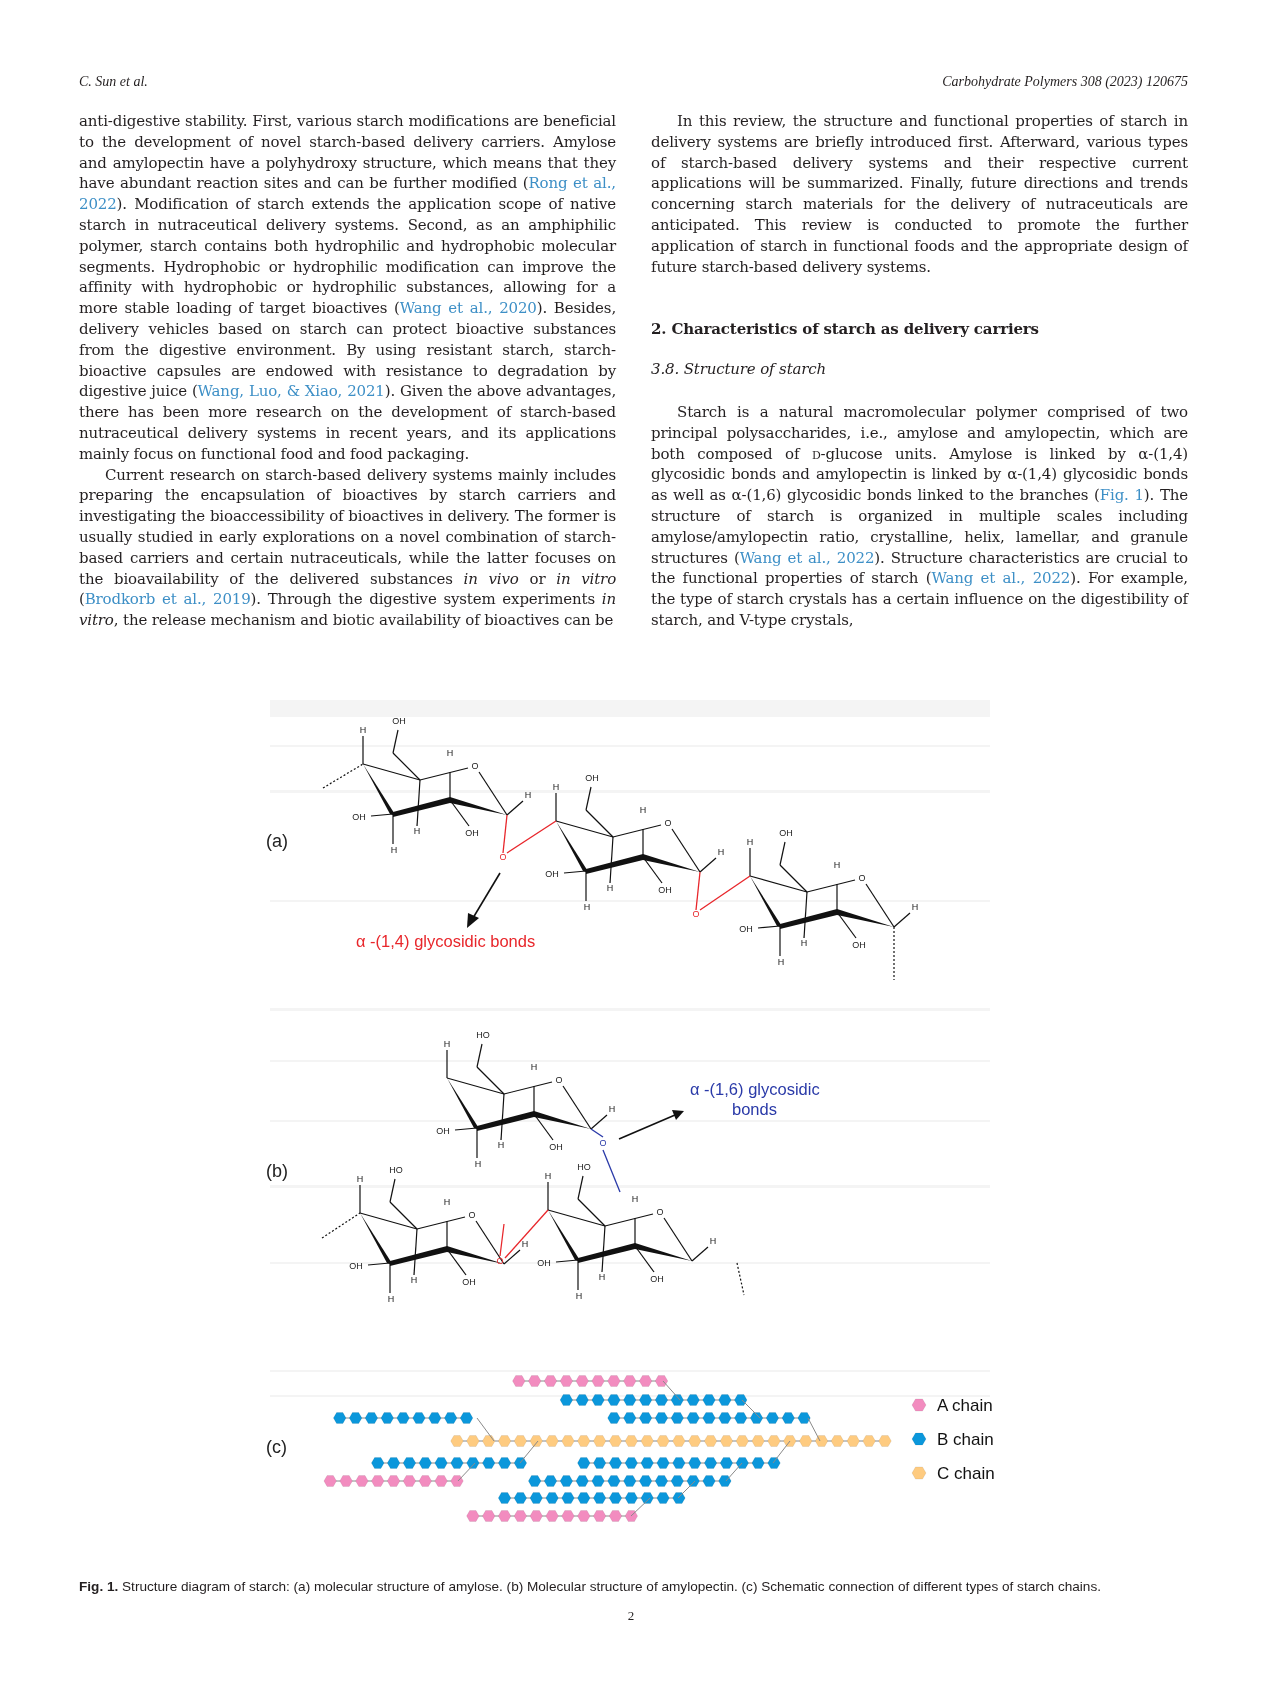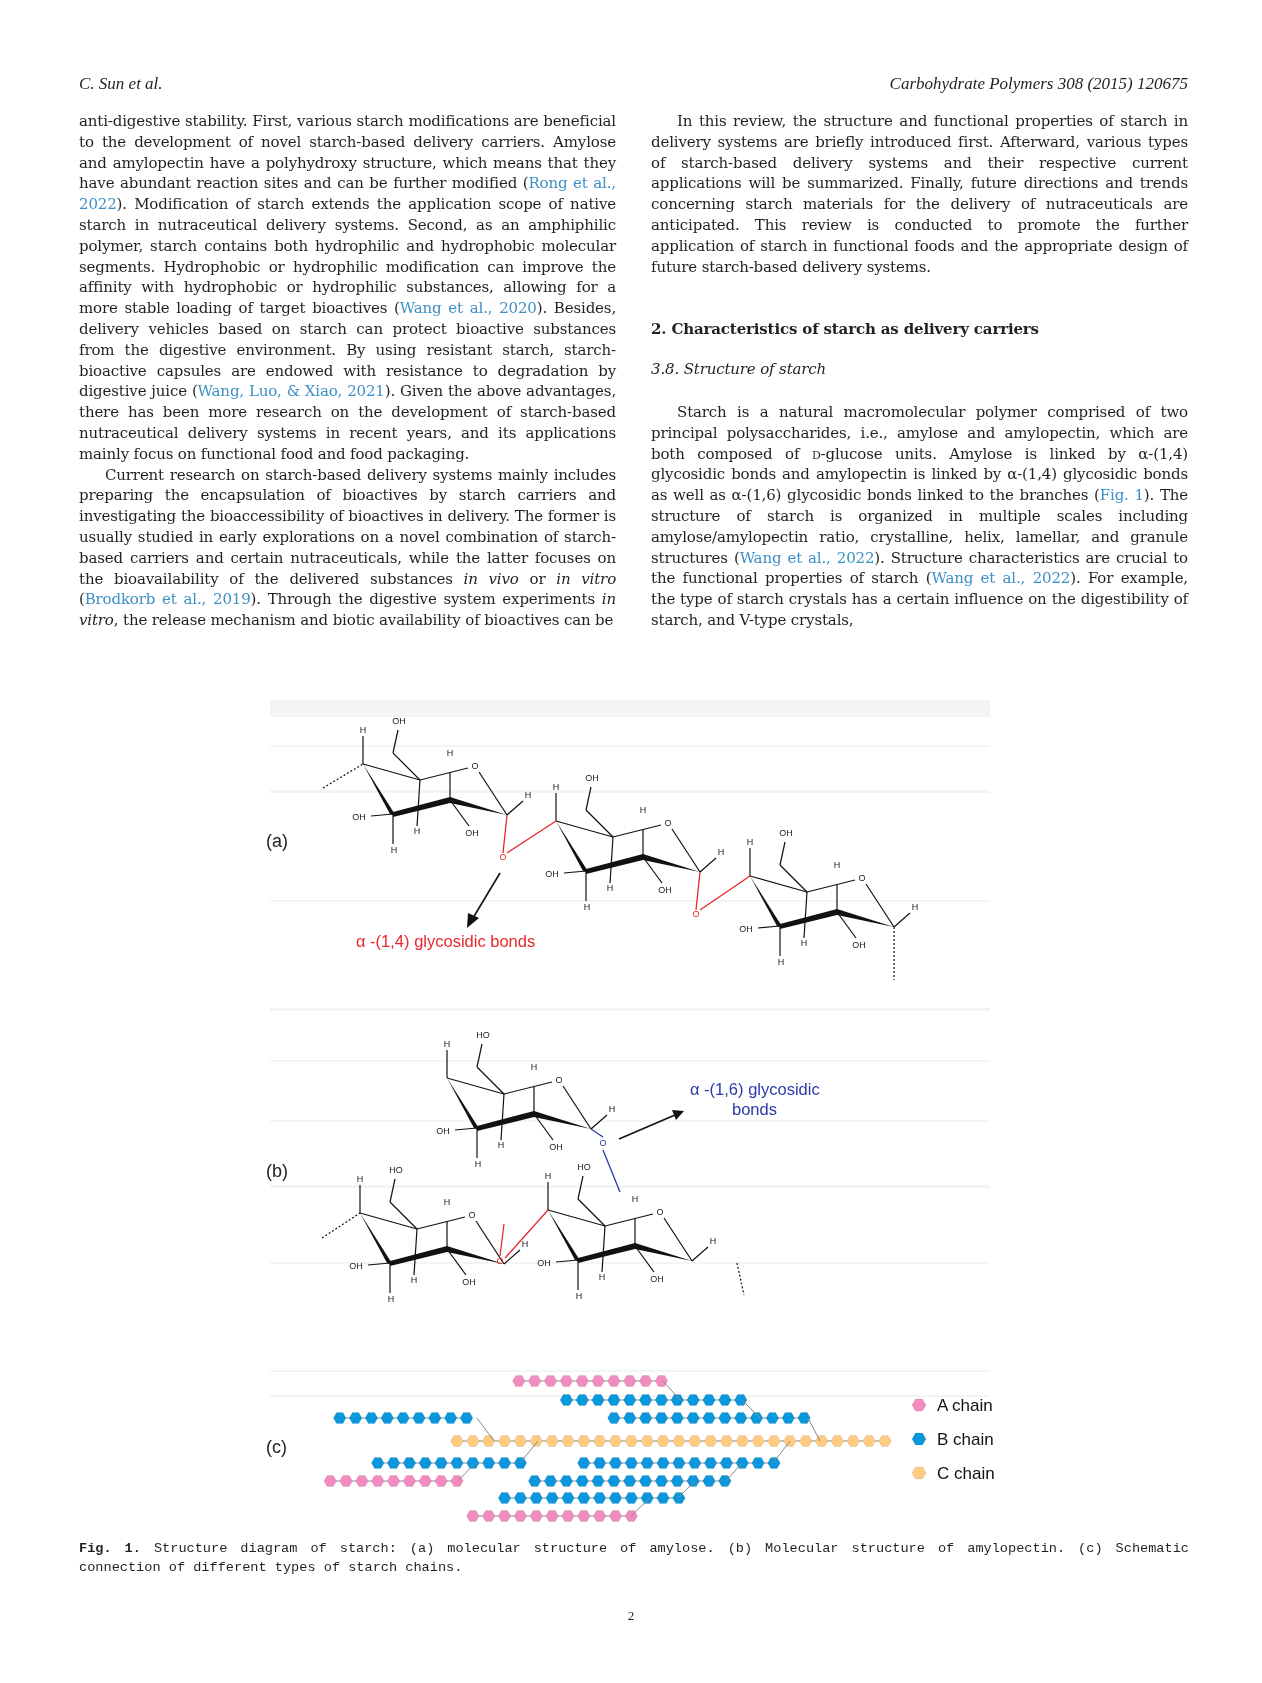--- a/index.html
+++ b/index.html
@@ -1,41 +1,41 @@
 <!DOCTYPE html>
 <html><head>
 <meta charset="utf-8">
 <style>
   html,body{margin:0;padding:0;background:#fff;}
   body{width:1262px;height:1683px;position:relative;overflow:hidden;font-family:"DejaVu Serif",serif;color:#231f20;}
-  .hdr{position:absolute;top:74px;font-family:"Liberation Serif",serif;font-style:italic;font-size:17px;}
+  .hdr{position:absolute;top:74px;font-family:"Liberation Serif",serif;font-style:italic;font-size:14px;}
   #hdr-left{left:79px;}
   #hdr-right{right:74px;}
   .col{position:absolute;top:111px;width:537px;font-size:15px;line-height:20.8px;text-align:justify;letter-spacing:-0.15px;}
   #col-left{left:79px;}
   #col-right{left:651px;}
   .col p{margin:0;}
   .indent{text-indent:26px;}
   .link{color:#3d8fc6;}
   .sec{font-weight:bold;margin-top:21px !important;margin-bottom:0 !important;}
   .subsec{font-style:italic;margin-top:19px !important;margin-bottom:22px !important;}
   .gap{height:21px;}
   em{}
   .sc{font-variant:small-caps;}
   #figure{position:absolute;left:0;top:680px;width:1262px;height:860px;}
-  #caption{position:absolute;left:79px;top:1539px;width:1110px;font-family:Liberation Mono, monospace;font-size:13.6px;line-height:19px;text-align:justify;}
+  #caption{position:absolute;left:79px;top:1577px;width:1110px;font-family:Liberation Sans, sans-serif;font-size:13.6px;line-height:19px;text-align:justify;}
   #caption b{font-weight:bold;}
   #page-num{position:absolute;left:0;width:1262px;top:1608px;text-align:center;font-family:"Liberation Serif",serif;font-size:13px;}
   svg text{font-family:"Liberation Sans",sans-serif;}
 </style>
 </head>
 <body>
 
 <div class="hdr" id="hdr-left">C. Sun et al.</div>
-<div class="hdr" id="hdr-right">Carbohydrate Polymers 308 (2015) 120675</div>
+<div class="hdr" id="hdr-right">Carbohydrate Polymers 308 (2023) 120675</div>
 
 <div class="col" id="col-left">
   <p><span>anti-digestive stability. First, various starch modifications are beneficial to the development of novel starch-based delivery carriers. Amylose and amylopectin have a polyhydroxy structure, which means that they have abundant reaction sites and can be further modified (</span><span class="link">Rong et al., 2022</span><span>). Modification of starch extends the application scope of native starch in nutraceutical delivery systems. Second, as an amphiphilic polymer, starch contains both hydrophilic and hydrophobic molecular segments. Hydrophobic or hydrophilic modification can improve the affinity with hydrophobic or hydrophilic substances, allowing for a more stable loading of target bioactives (</span><span class="link">Wang et al., 2020</span><span>). Besides, delivery vehicles based on starch can protect bioactive substances from the digestive environment. By using resistant starch, starch-bioactive capsules are endowed with resistance to degradation by digestive juice (</span><span class="link">Wang, Luo, &amp; Xiao, 2021</span><span>). Given the above advantages, there has been more research on the development of starch-based nutraceutical delivery systems in recent years, and its applications mainly focus on functional food and food packaging.</span></p>
   <p class="indent"><span>Current research on starch-based delivery systems mainly includes preparing the encapsulation of bioactives by starch carriers and investigating the bioaccessibility of bioactives in delivery. The former is usually studied in early explorations on a novel combination of starch-based carriers and certain nutraceuticals, while the latter focuses on the bioavailability of the delivered substances </span><em>in vivo</em><span> or </span><em>in vitro</em><span> (</span><span class="link">Brodkorb et al., 2019</span><span>). Through the digestive system experiments </span><em>in vitro</em><span>, the release mechanism and biotic availability of bioactives can be</span></p>
 </div>
 
 <div class="col" id="col-right">
   <p class="indent">In this review, the structure and functional properties of starch in delivery systems are briefly introduced first. Afterward, various types of starch-based delivery systems and their respective current applications will be summarized. Finally, future directions and trends concerning starch materials for the delivery of nutraceuticals are anticipated. This review is conducted to promote the further application of starch in functional foods and the appropriate design of future starch-based delivery systems.</p>
   <div class="gap"></div>
   <p class="sec">2.  Characteristics of starch as delivery carriers</p>

